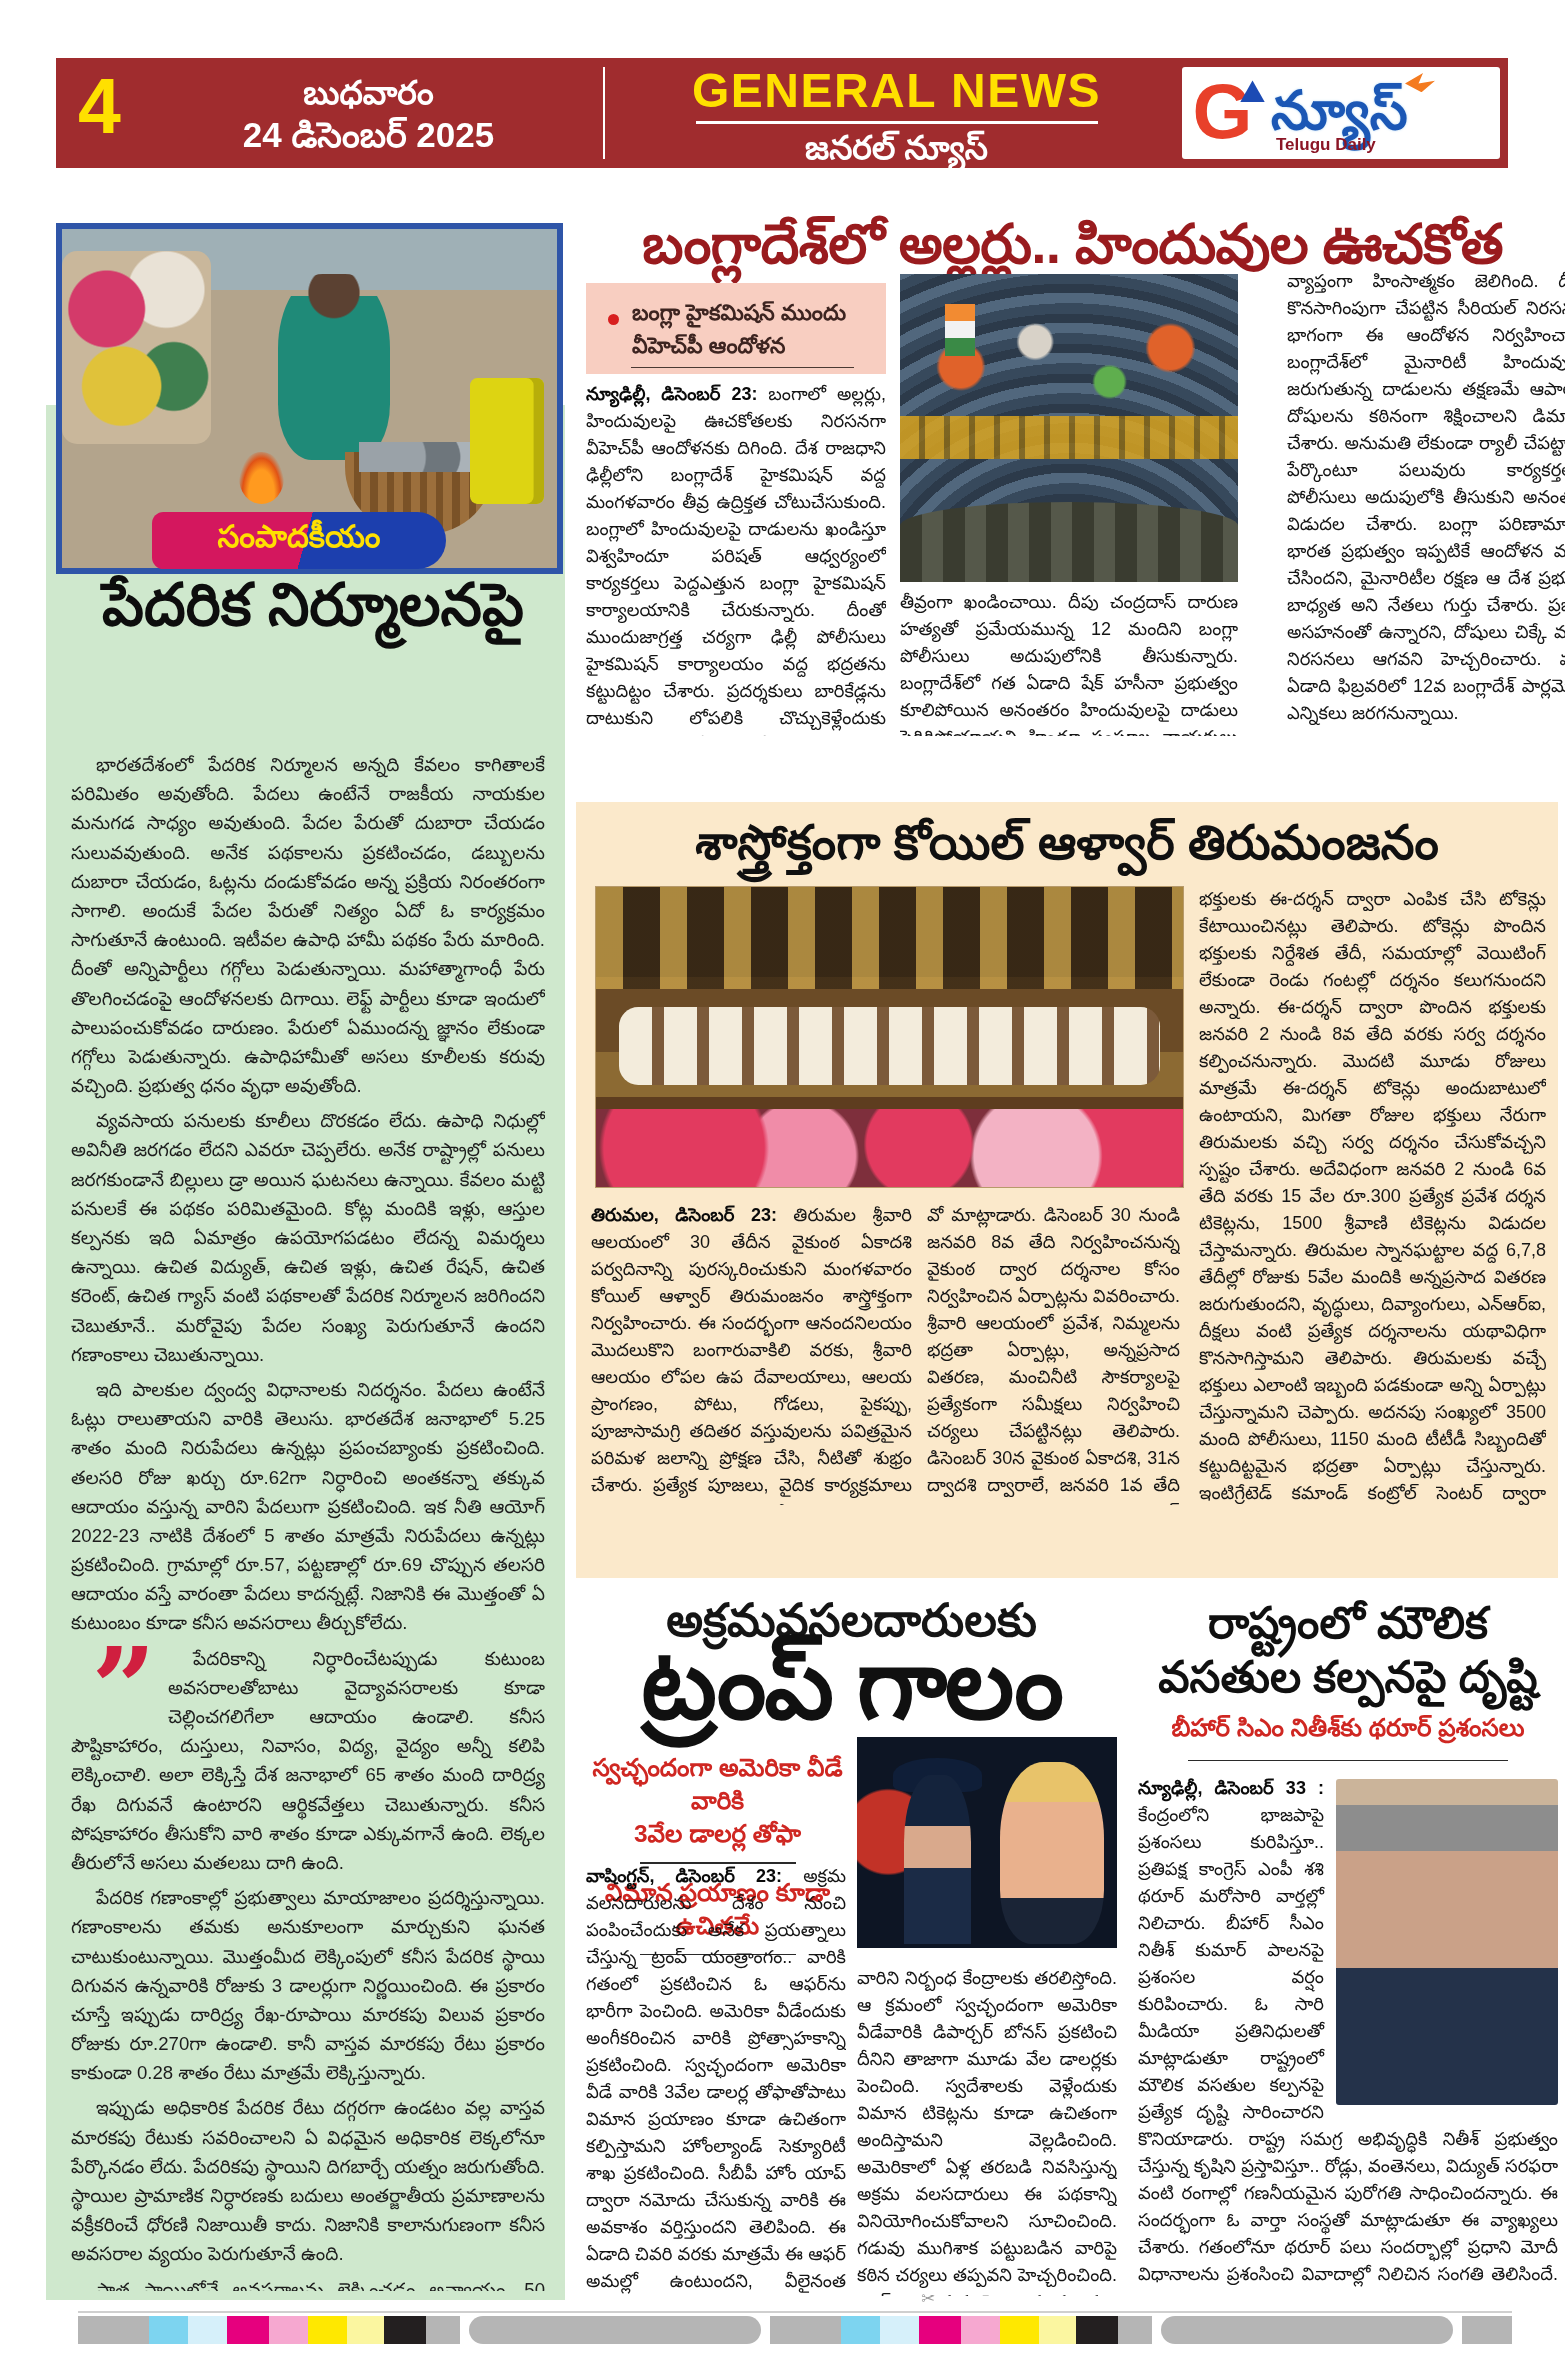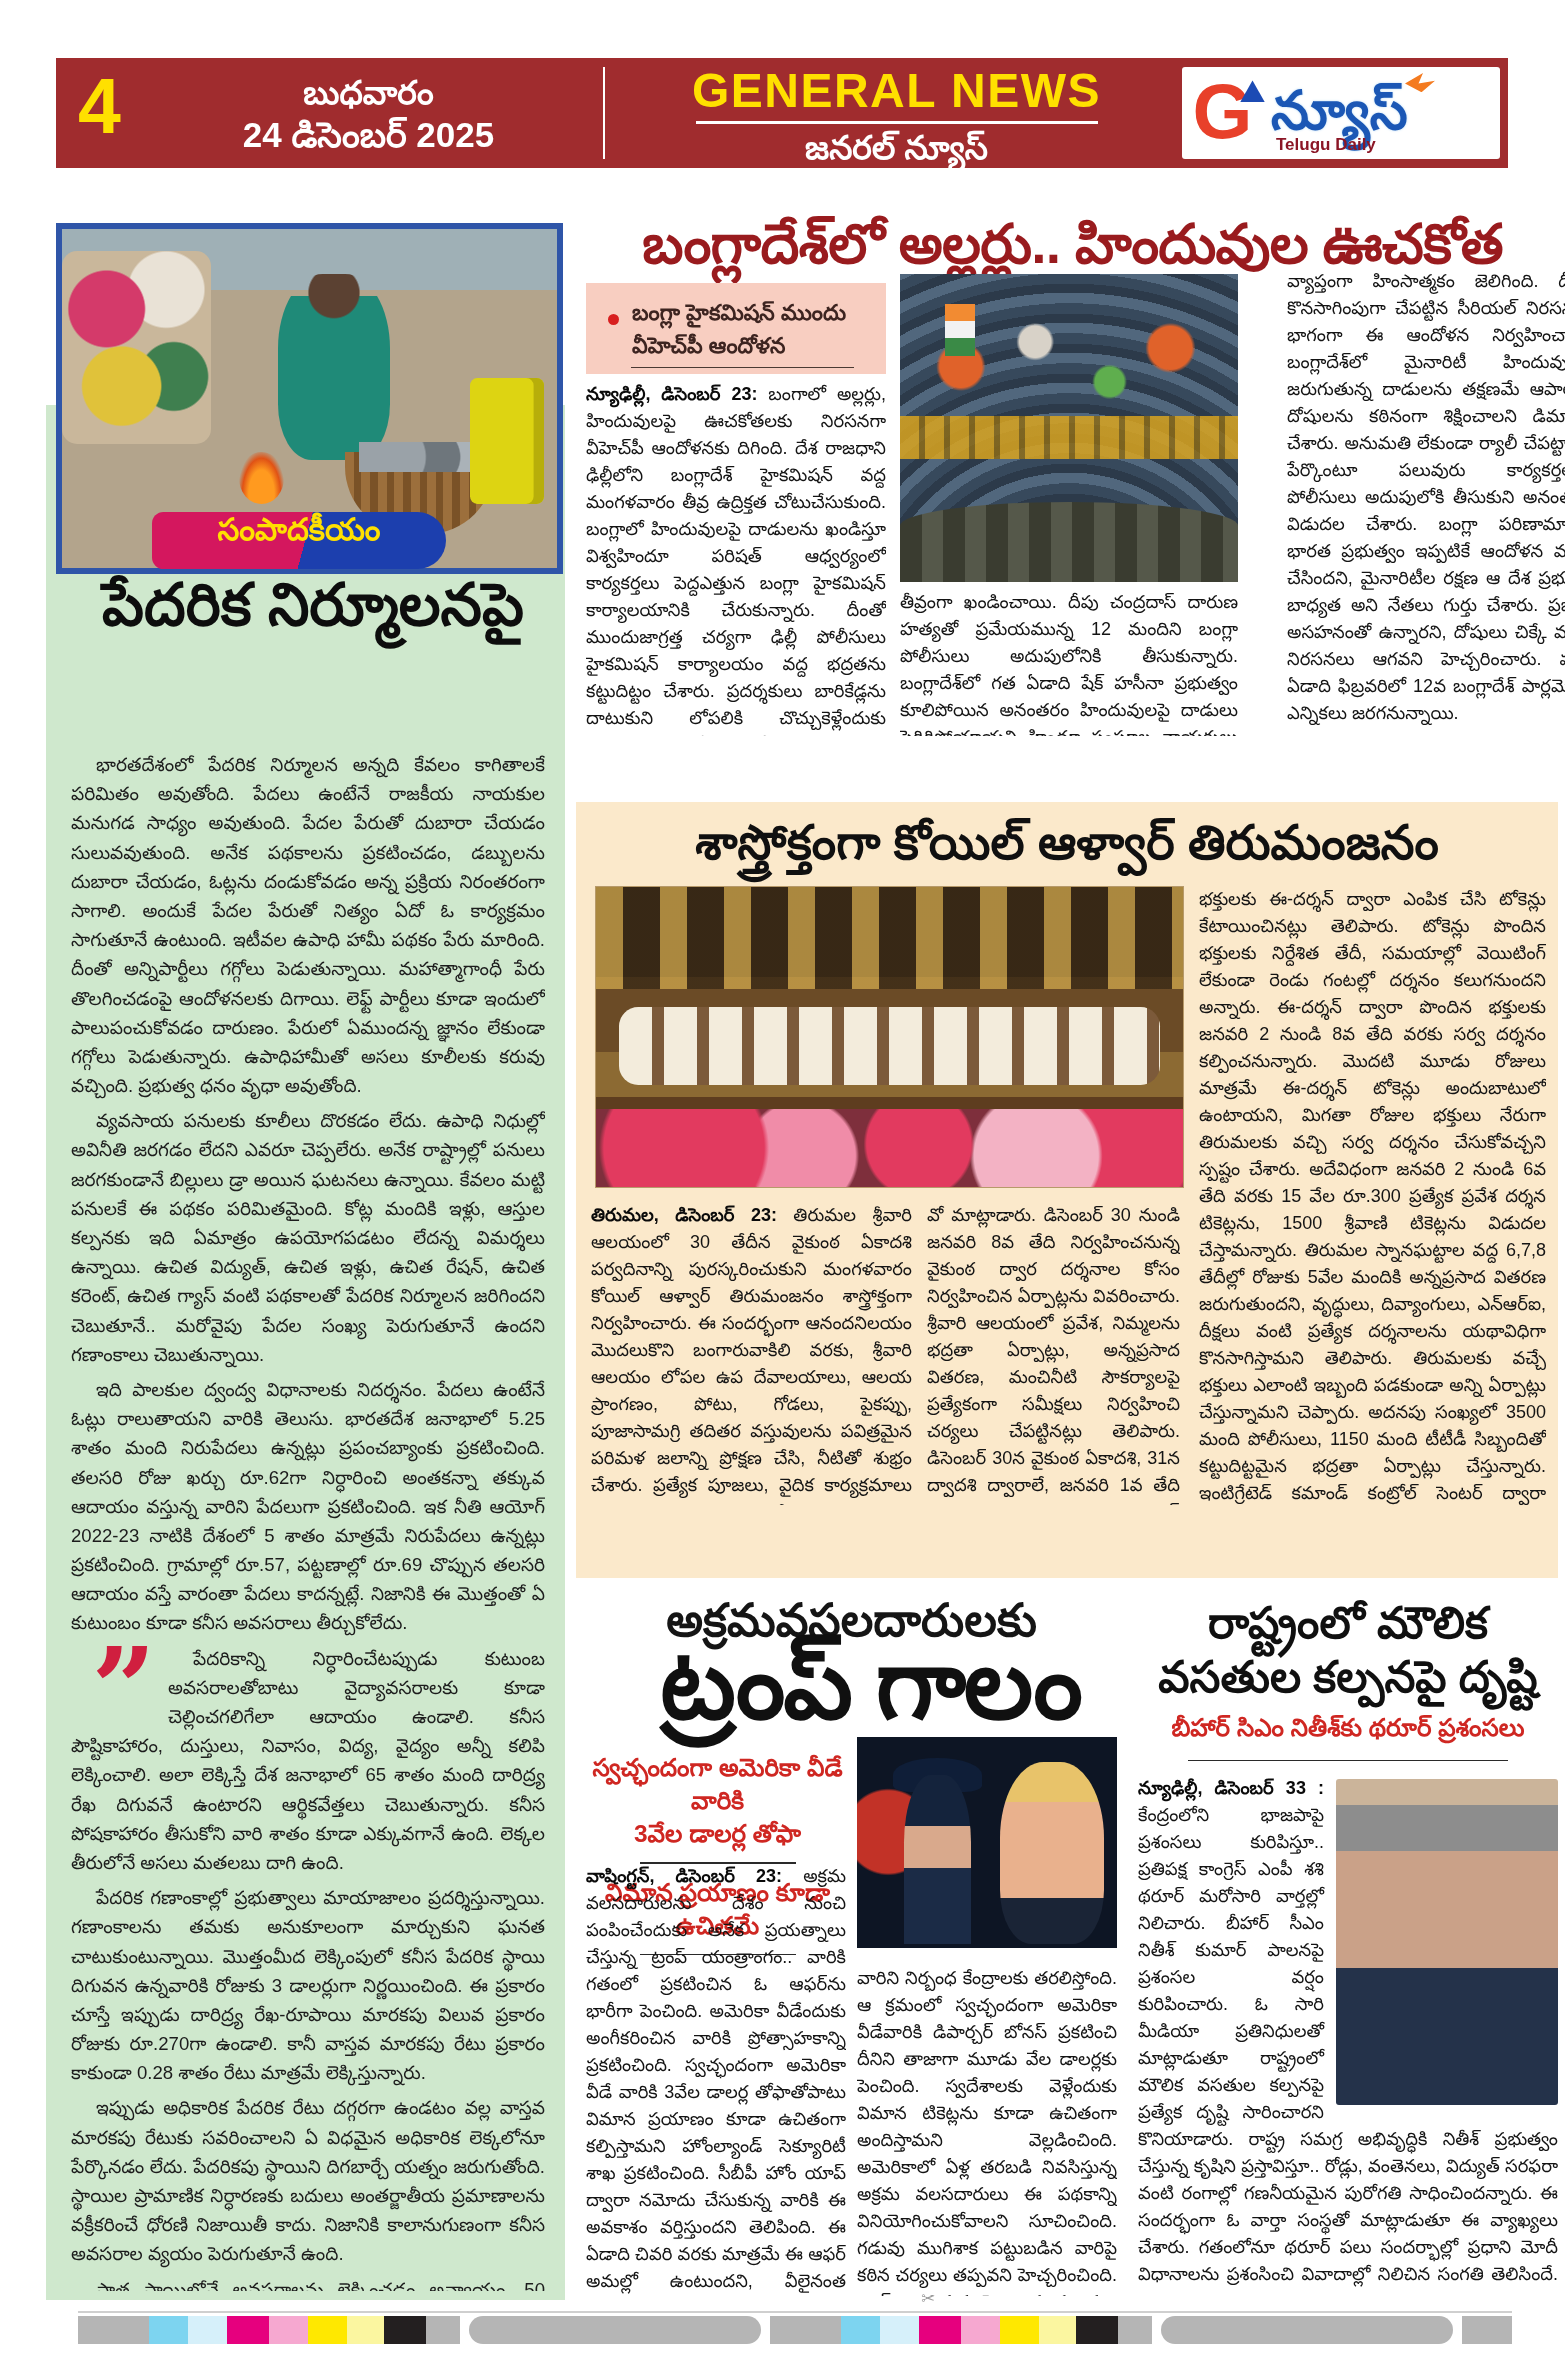--- a/index.html
+++ b/index.html
@@ -39,21 +39,21 @@
   .p1-fire{left:177px;top:223px;width:45px;height:52px;background:radial-gradient(ellipse at 50% 80%,#ff9a1f 0 40%,#e05215 60%,transparent 75%);border-radius:50%;}
   .p1-basket{left:283px;top:223px;width:149px;height:82px;background:
       repeating-linear-gradient(90deg,#9c6f3c 0 9px,#7a5227 9px 16.4px);border-radius:0 0 67px 67px;}
   .p1-pots{left:297px;top:213px;width:119px;height:30px;background:
       radial-gradient(circle at 25% 50%,#9aa2a8 0 40%,transparent 42%),
       radial-gradient(circle at 60% 50%,#6e767c 0 40%,transparent 42%),
       radial-gradient(circle at 88% 50%,#aab2b8 0 35%,transparent 37%);}
   .p1-jerry{left:408px;top:149px;width:74px;height:126px;background:#ddd412;border-radius:7.4px;box-shadow:inset -10.4px 0 0 #b7ae0a;}
   .badge{left:152px;top:512px;width:294px;height:57px;border-radius:12px 30px 30px 12px;
       background:linear-gradient(105deg,#d4175e 0 52%,#1c3fae 52% 100%);
-      display:flex;justify-content:center;}
+      display:flex;align-items:center;justify-content:center;}
   .badge span{color:#ffe000;font-size:31px;font-weight:800;}
   .ed-h1{left:60px;top:574px;width:506px;text-align:center;font-weight:900;color:#0d0d0d;line-height:1.08;}
   .ed-h1 .a{font-size:59px;display:block;}
   .ed-h1 .b{font-size:77px;display:block;letter-spacing:-1.5px;}
   .ed-body{left:71px;top:750px;width:474px;height:1541px;overflow:hidden;
       font-size:18.6px;line-height:1.57;text-align:justify;color:#1c1c1c;}
   .ed-body p{margin:0 0 6px 0;text-indent:25px;}
   .pullquote{float:left;font-family:"DejaVu Serif","Liberation Serif",serif;
       font-size:112px;line-height:52px;color:#d01f3f;margin:19.3px 12px 0 -4.5px;font-weight:700;}
   
@@ -85,21 +85,21 @@
   .p3-priests{left:4%;top:40%;width:92%;height:26%;background:
       repeating-linear-gradient(90deg,#f3ecdc 0 33px,#7c5a3a 33px 45px);border-radius:19.3px;}
   .p3-flowers{left:0;bottom:0;width:100%;height:26%;background:
       radial-gradient(circle at 15% 50%,#e23a5f 0 16%,transparent 17%),
       radial-gradient(circle at 35% 60%,#f08ca8 0 14%,transparent 15%),
       radial-gradient(circle at 55% 45%,#e23a5f 0 16%,transparent 17%),
       radial-gradient(circle at 75% 60%,#f3b2c4 0 14%,transparent 15%),
       radial-gradient(circle at 90% 45%,#e23a5f 0 13%,transparent 14%),#7e2f3c;}
   
   .tr-h1{left:586px;top:1593px;width:531px;text-align:center;font-size:46px;font-weight:800;color:#151515;}
-  .tr-h2{left:584px;top:1635px;width:573px;text-align:center;font-size:98px;font-weight:900;color:#101010;letter-spacing:-2.2px;line-height:1;}
+  .tr-h2{left:565px;top:1635px;width:573px;text-align:center;font-size:98px;font-weight:900;color:#101010;letter-spacing:-2.2px;line-height:1;}
   .tr-sub{left:591px;top:1751px;width:253px;text-align:center;}
   .tr-sub .r{font-size:24.5px;font-weight:800;color:#cf2722;line-height:1.35;}
   .tr-sub .dvd{width:156px;height:1.5px;background:#2a2a2a;margin:12px auto;}
   .photo4{left:857px;top:1737px;width:260px;height:211px;background:
       radial-gradient(circle at 12% 45%,#c23227 0 16%,transparent 17%),
       linear-gradient(200deg,#0d1524 0 100%);overflow:hidden;}
   .p4-officer{left:18%;top:18%;width:26%;height:80%;background:linear-gradient(180deg,#14233c 0 30%,#d9a98c 30% 55%,#1b2b46 55%);border-radius:40% 40% 0 0;}
   .p4-cap{left:14%;top:10%;width:34%;height:16%;background:#0f1e38;border-radius:50% 50% 20% 20%;}
   .p4-face{left:55%;top:12%;width:40%;height:86%;background:linear-gradient(180deg,#e8c36a 0 22%,#e9b18d 22% 75%,#1a2436 75%);border-radius:42% 42% 30% 30%;}
   

